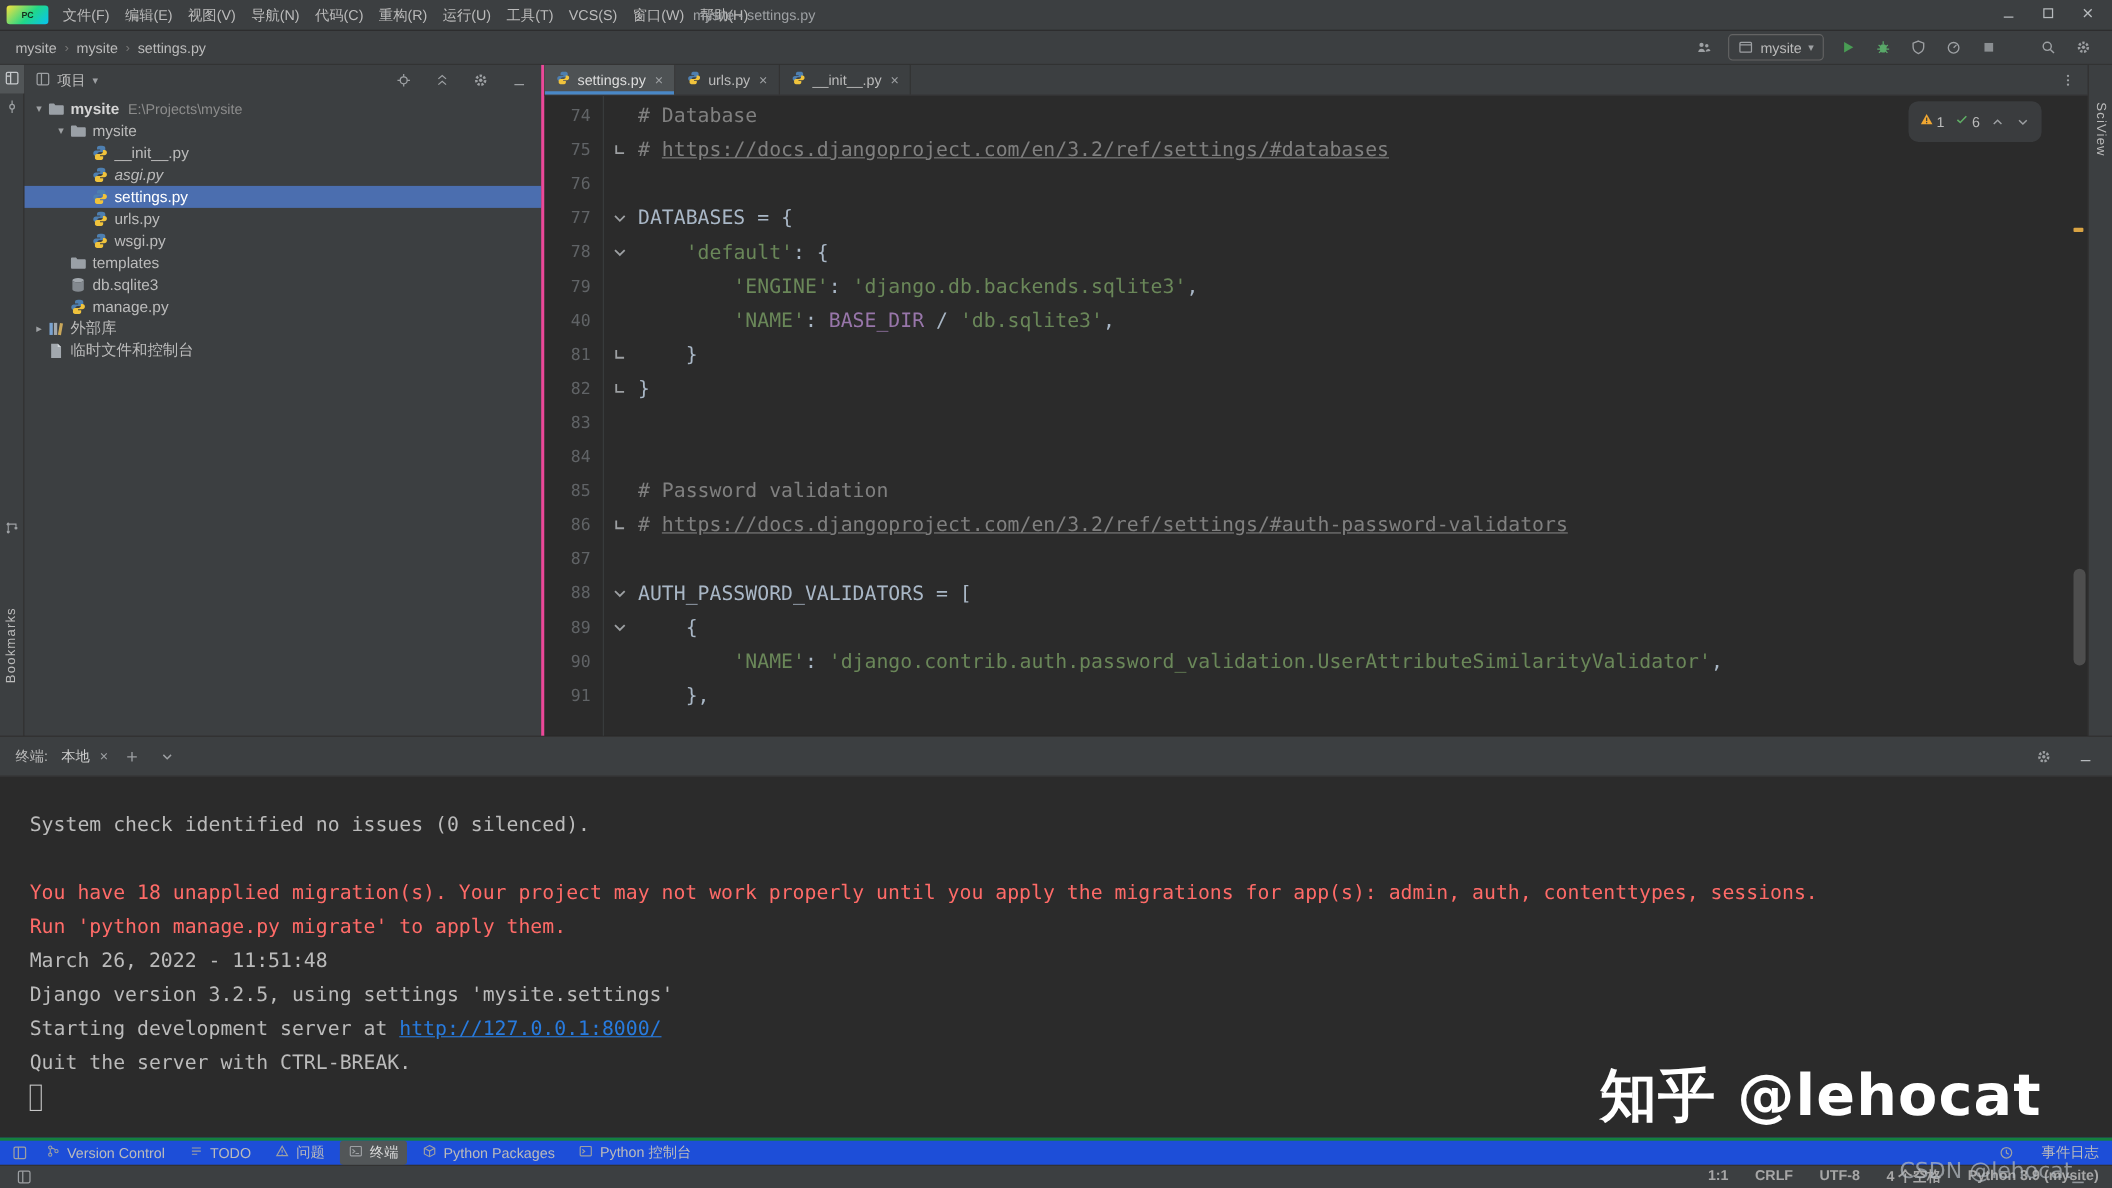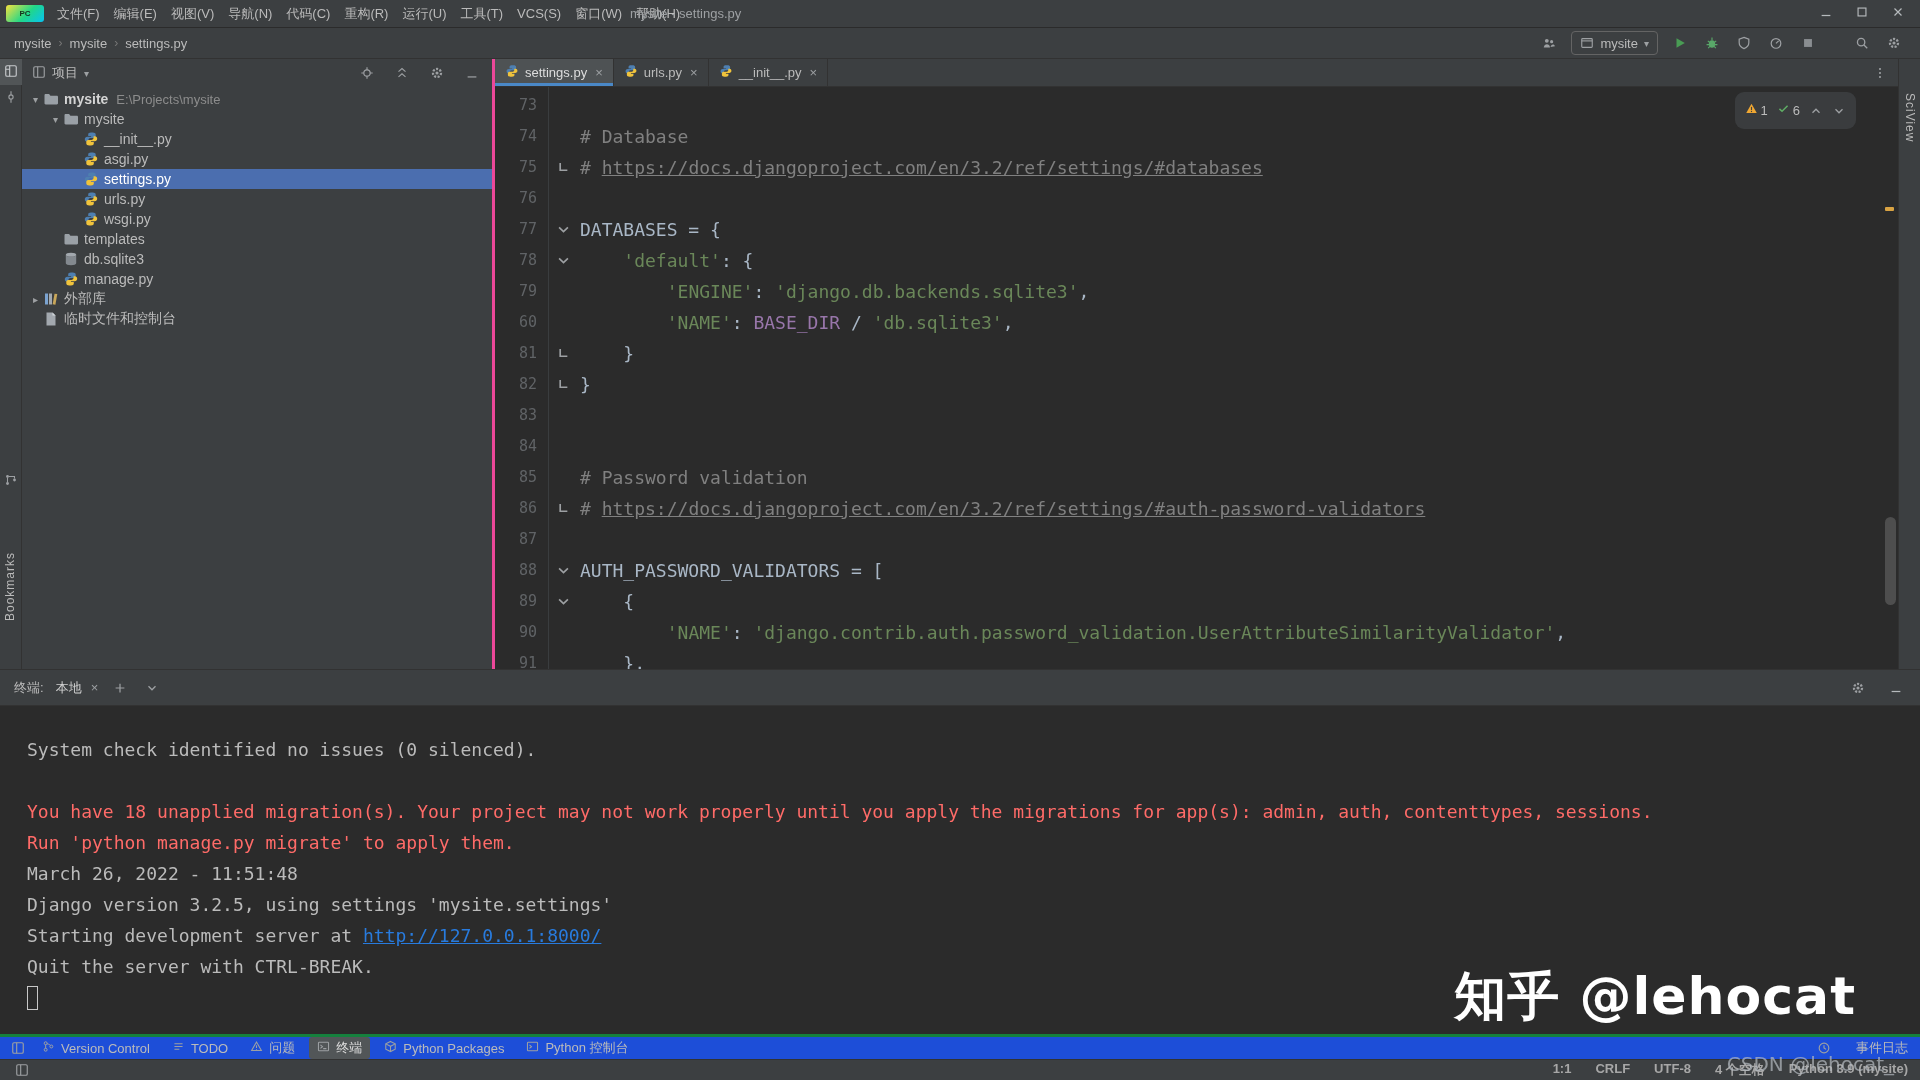--- a/index.html
+++ b/index.html
@@ -326,21 +326,21 @@
             <span class="tree-label">mysite</span>
           </div>
           <div class="tree-row" style="padding-left: 46px;">
             <span class="tree-arrow"></span>
             <span class="tree-icon"><svg viewBox="0 0 16 16" width="14" height="14">
                 <path d="M8 1.5c-1.8 0-2.8.7-2.8 1.9V5h2.9v.8H4.2c-1.3 0-2.4 1-2.4 2.5s.9 2.4 2.3 2.4h1.3V9.2c0-1.2 1-2.1 2.2-2.1h3.2c1 0 1.9-.8 1.9-1.9V3.4c0-1.2-1.3-1.9-2.9-1.9z" fill="#4e7fb0"></path>
                 <path d="M8 14.5c1.8 0 2.8-.7 2.8-1.9V11H7.9v-.8h3.9c1.3 0 2.4-1 2.4-2.5s-.9-2.4-2.3-2.4h-1.3v1.5c0 1.2-1 2.1-2.2 2.1H5.2c-1 0-1.9.8-1.9 1.9v1.8c0 1.2 1.3 1.9 2.9 1.9z" fill="#f0c33c"></path>
               </svg></span>
             <span class="tree-label">__init__.py</span>
           </div>
-          <div class="tree-row" style="padding-left: 46px;">
+          <div class="tree-row" style="padding-left: 46px; font-style: italic;">
             <span class="tree-arrow"></span>
             <span class="tree-icon"><svg viewBox="0 0 16 16" width="14" height="14">
                 <path d="M8 1.5c-1.8 0-2.8.7-2.8 1.9V5h2.9v.8H4.2c-1.3 0-2.4 1-2.4 2.5s.9 2.4 2.3 2.4h1.3V9.2c0-1.2 1-2.1 2.2-2.1h3.2c1 0 1.9-.8 1.9-1.9V3.4c0-1.2-1.3-1.9-2.9-1.9z" fill="#4e7fb0"></path>
                 <path d="M8 14.5c1.8 0 2.8-.7 2.8-1.9V11H7.9v-.8h3.9c1.3 0 2.4-1 2.4-2.5s-.9-2.4-2.3-2.4h-1.3v1.5c0 1.2-1 2.1-2.2 2.1H5.2c-1 0-1.9.8-1.9 1.9v1.8c0 1.2 1.3 1.9 2.9 1.9z" fill="#f0c33c"></path>
               </svg></span>
             <span class="tree-label">asgi.py</span>
           </div>
           <div class="tree-row selected" style="padding-left: 46px;">
             <span class="tree-arrow"></span>
             <span class="tree-icon"><svg viewBox="0 0 16 16" width="14" height="14">
@@ -443,25 +443,20 @@
                 <circle cx="8" cy="8" r="1.2" fill="#9da0a3"></circle>
                 <circle cx="8" cy="12.5" r="1.2" fill="#9da0a3"></circle>
               </svg>
             </span>
           </span>
       </div>
       <div class="editor">
         <div class="gutter-sep"></div>
         <div>
             <div class="code-line">
-              <span class="ln">73</span>
-              <span class="fold"></span>
-              <span class="code"></span>
-            </div>
-            <div class="code-line">
               <span class="ln">74</span>
               <span class="fold"></span>
               <span class="code"><span class="tk-comment"># Database</span></span>
             </div>
             <div class="code-line">
               <span class="ln">75</span>
               <span class="fold">
                 <svg viewBox="0 0 10 10" width="11" height="11">
                   <path d="M2 1v6.5h6.5" fill="none" stroke="#9da0a3" stroke-width="1.5"></path>
                 </svg>
@@ -490,21 +485,21 @@
                 </svg>
               </span>
               <span class="code"><span class="tk-plain">    </span><span class="tk-string">'default'</span><span class="tk-plain">: {</span></span>
             </div>
             <div class="code-line">
               <span class="ln">79</span>
               <span class="fold"></span>
               <span class="code"><span class="tk-plain">        </span><span class="tk-string">'ENGINE'</span><span class="tk-plain">: </span><span class="tk-string">'django.db.backends.sqlite3'</span><span class="tk-plain">,</span></span>
             </div>
             <div class="code-line">
-              <span class="ln">60</span>
+              <span class="ln">40</span>
               <span class="fold"></span>
               <span class="code"><span class="tk-plain">        </span><span class="tk-string">'NAME'</span><span class="tk-plain">: </span><span class="tk-varref">BASE_DIR</span><span class="tk-plain"> / </span><span class="tk-string">'db.sqlite3'</span><span class="tk-plain">,</span></span>
             </div>
             <div class="code-line">
               <span class="ln">81</span>
               <span class="fold">
                 <svg viewBox="0 0 10 10" width="11" height="11">
                   <path d="M2 1v6.5h6.5" fill="none" stroke="#9da0a3" stroke-width="1.5"></path>
                 </svg>
               </span>

